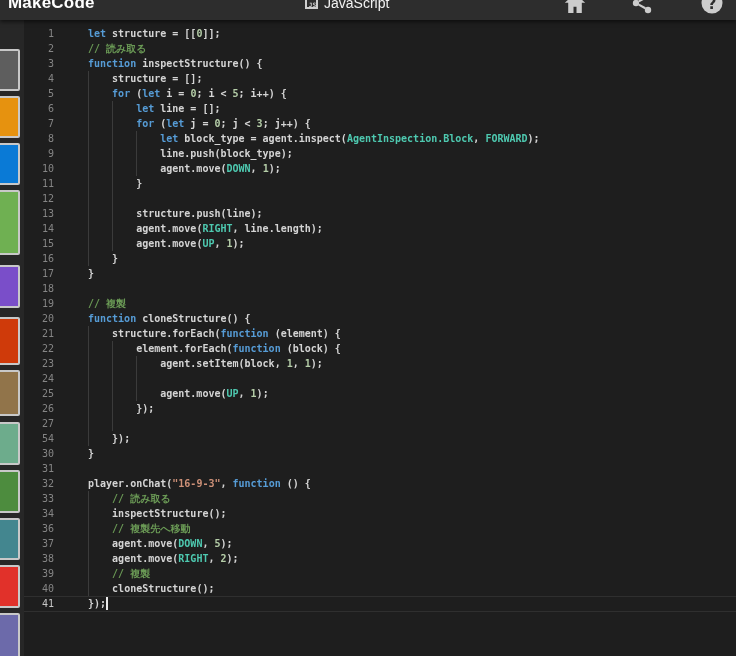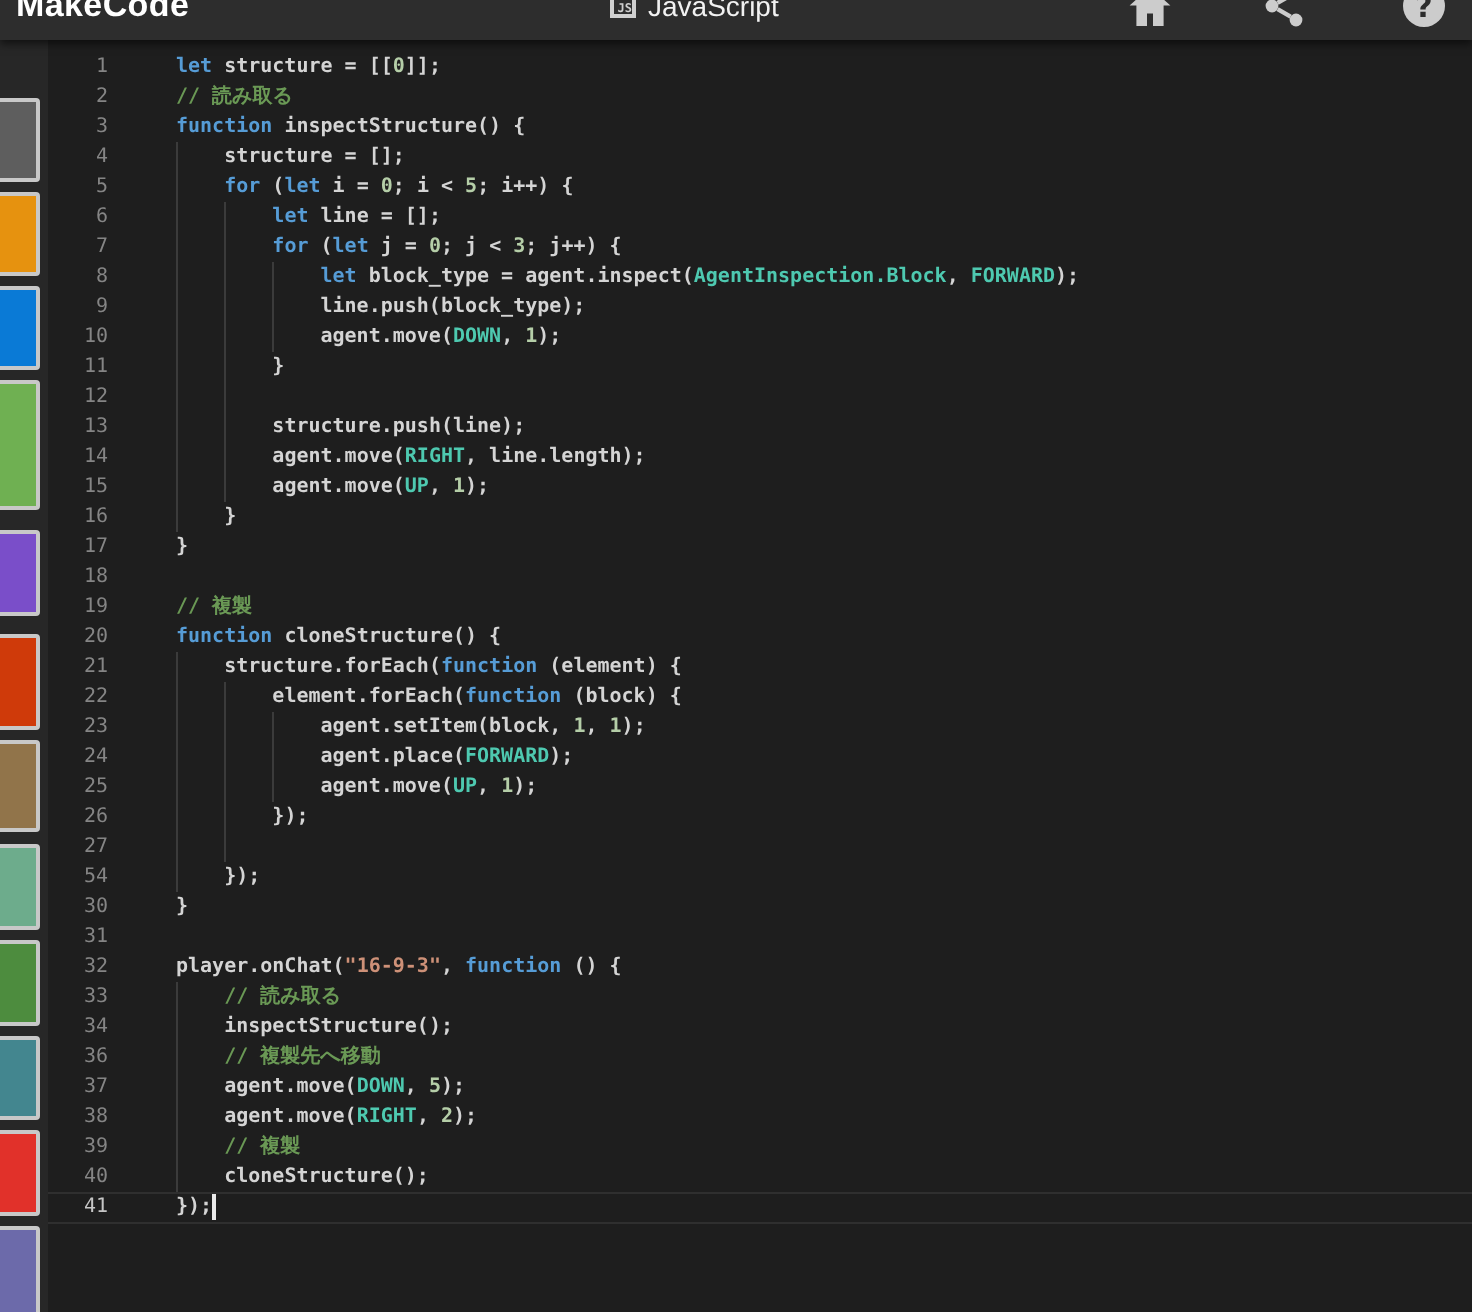--- a/index.html
+++ b/index.html
@@ -236,21 +236,20 @@
           <span class="g" style="left: 64px;"></span>
           <span class="g" style="left: 88.0996px;"></span>
           <span class="g" style="left: 112.199px;"></span>
           <span class="code">            <span class="pl">agent.setItem(block, </span><span class="num">1</span><span class="pl">, </span><span class="num">1</span><span class="pl">);</span></span>
         </div>
         <div class="row">
           <span class="ln">24</span>
           <span class="g" style="left: 64px;"></span>
           <span class="g" style="left: 88.0996px;"></span>
           <span class="g" style="left: 112.199px;"></span>
-          <span class="code">            <span class="pl">agent.place(</span><span class="en">FORWARD</span><span class="pl">);</span></span>
         </div>
         <div class="row">
           <span class="ln">25</span>
           <span class="g" style="left: 64px;"></span>
           <span class="g" style="left: 88.0996px;"></span>
           <span class="g" style="left: 112.199px;"></span>
           <span class="code">            <span class="pl">agent.move(</span><span class="en">UP</span><span class="pl">, </span><span class="num">1</span><span class="pl">);</span></span>
         </div>
         <div class="row">
           <span class="ln">26</span>

